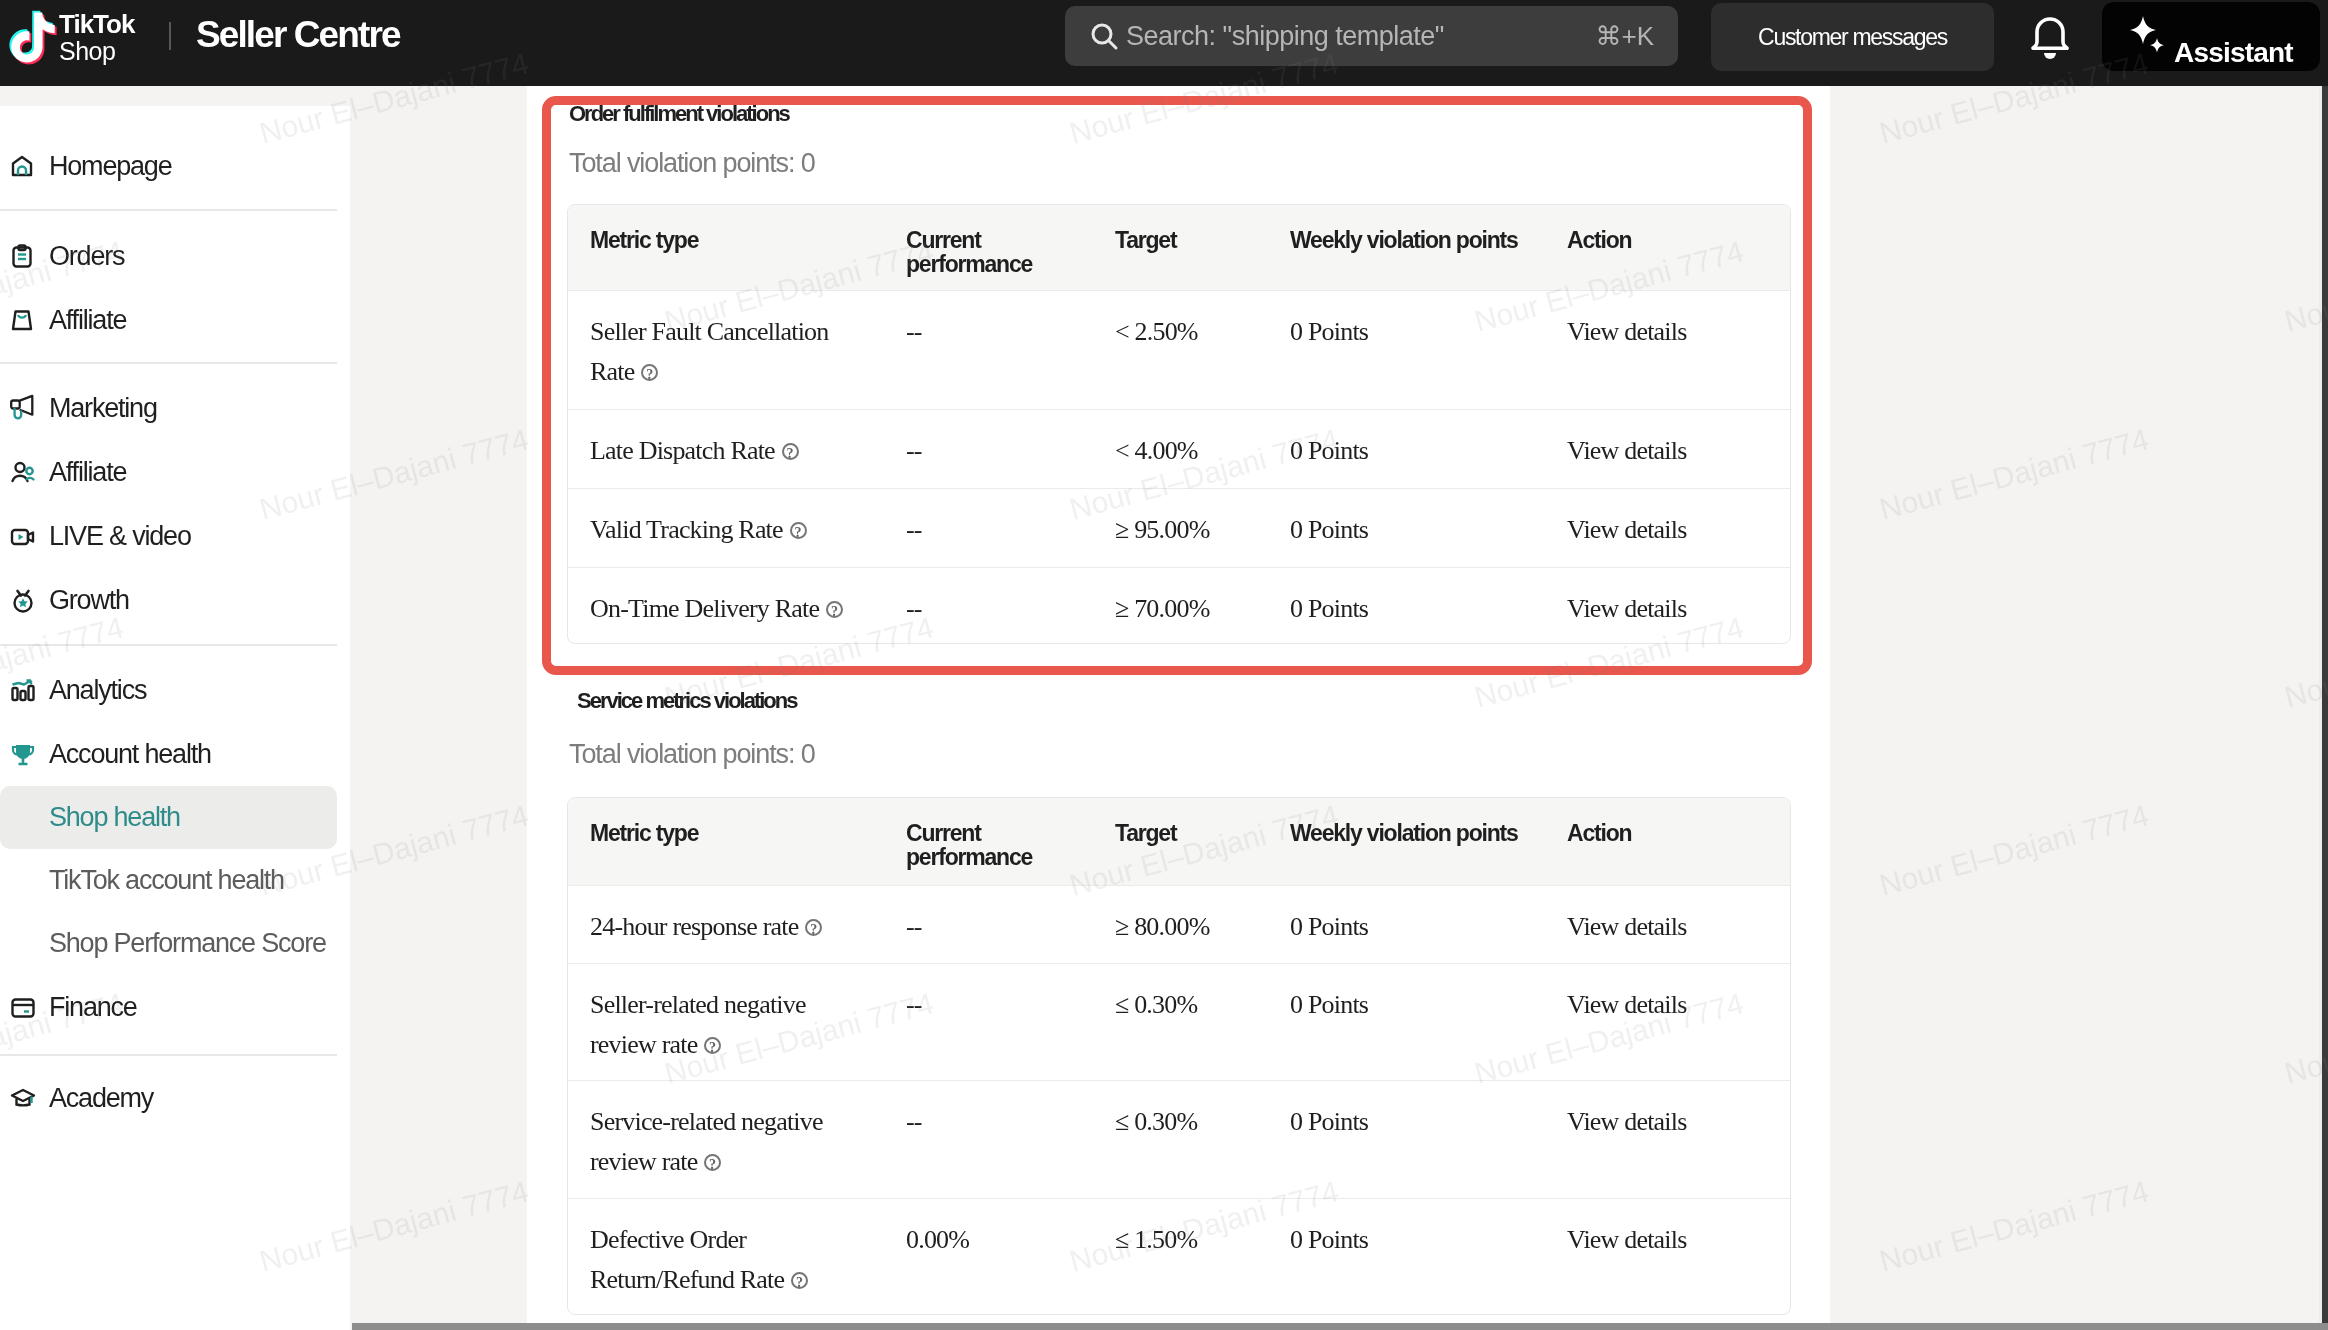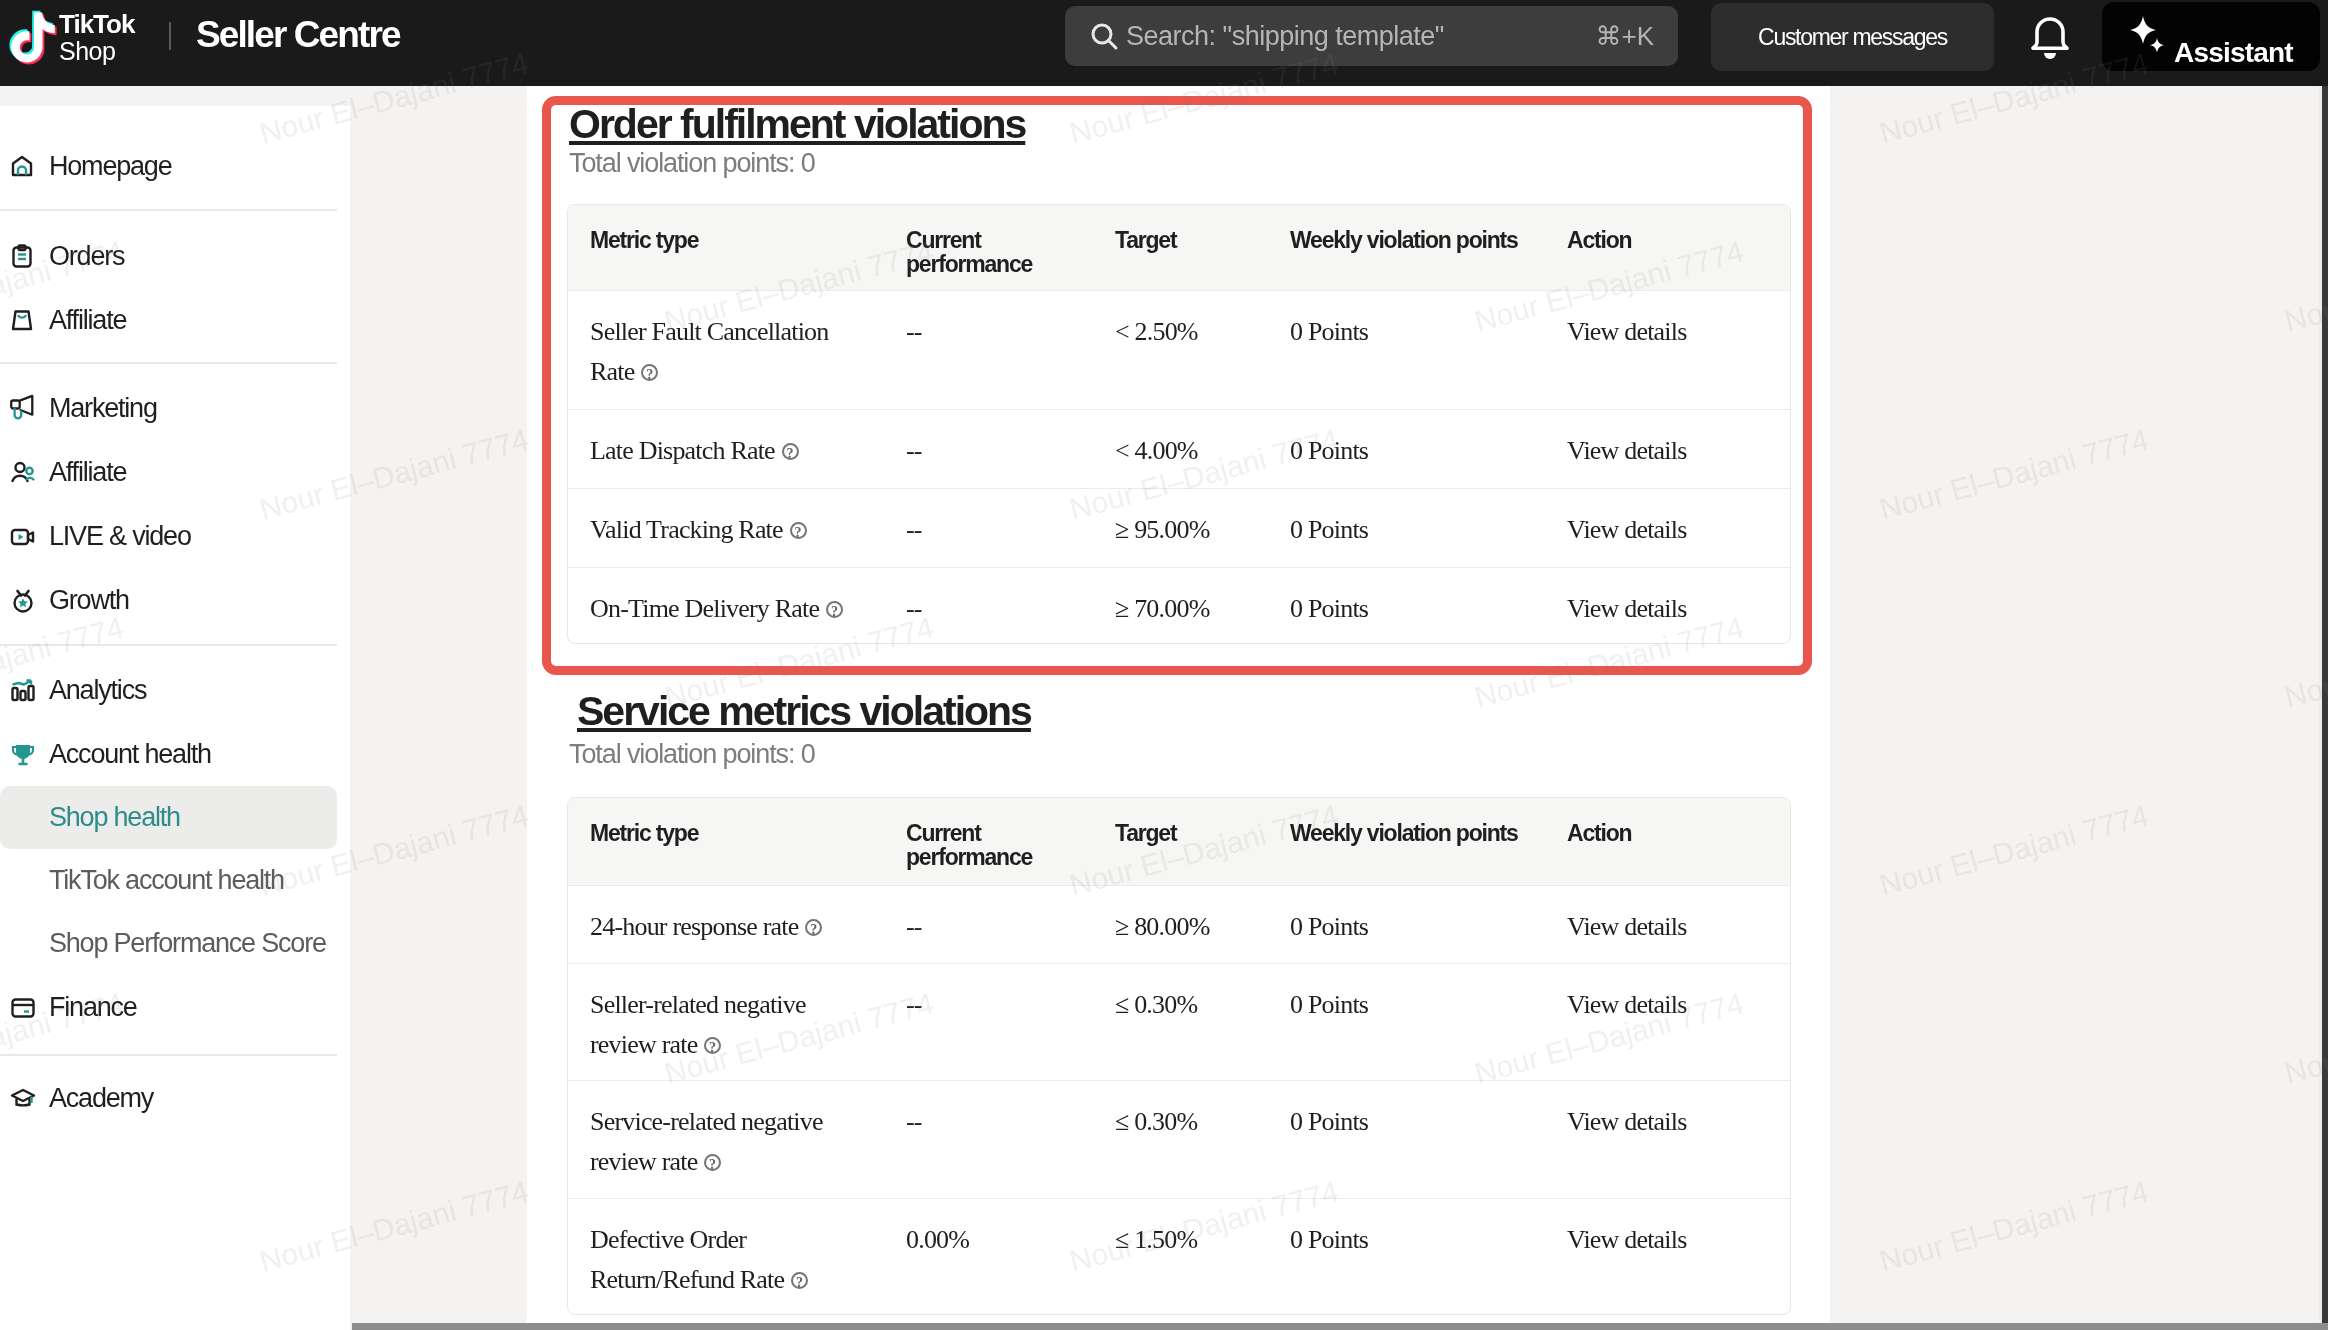--- a/index.html
+++ b/index.html
@@ -30,21 +30,21 @@
   .sb-divider { height:0; border-top:2px solid #e8e8e6; width:337px; }
   .sb-sub { position:relative; height:63px; }
   .sb-sub .lb { position:absolute; left:49px; top:0; line-height:63px; font-size:27px; letter-spacing:-1.2px; color:#5c5c5c; }
   .sb-sub.sel { background:#ececeb; border-radius:10px; width:337px; }
   .sb-sub.sel .lb { color:#2e8c8a; }
   #sb-pad { height:28px; }
 
   
   #card { position:absolute; left:527px; top:86px; width:1303px; height:1244px; background:#fff; z-index:1; }
   #redbox { position:absolute; left:542px; top:96px; width:1270px; height:579px; border:9px solid #e8564c; border-radius:14px; z-index:4; }
-  .sec-title { position:absolute; font-size:41px; font-weight:bold; letter-spacing:-2px; color:#1f1f1f; z-index:2;text-decoration:underline; }
+  .sec-title { position:absolute; font-size:22px; font-weight:bold; letter-spacing:-2px; color:#1f1f1f; z-index:2; }
   .sec-sub { position:absolute; font-size:27px; letter-spacing:-1.1px; color:#7d7d7d; z-index:2; }
 
   table.viol { position:absolute; left:567px; width:1223px; border-collapse:separate; border-spacing:0; border:1px solid #e7e7e6; border-radius:8px; table-layout:fixed; z-index:2; background:#fff; }
   table.viol col.c1 { width:316px; } table.viol col.c2 { width:209px; }
   table.viol col.c3 { width:175px; } table.viol col.c4 { width:277px; }
   table.viol col.c5 { width:245px; }
   table.viol th { background:#f6f6f5; font-size:23px; font-weight:bold; letter-spacing:-1.2px; text-align:left; vertical-align:top; padding:23px 10px 0 22px; line-height:24px; height:86px; color:#1f1f1f; border-bottom:1px solid #ebebea; }
   table.viol td { font-size:26px; letter-spacing:-0.8px; vertical-align:top; padding:21px 10px 0 22px; line-height:40px; color:#1f1f1f; border-bottom:1px solid #ebebea;font-family:Liberation Serif, serif; }
   table.viol tr:last-child td { border-bottom:none; }
   table.viol th:first-child { border-top-left-radius:8px; }

